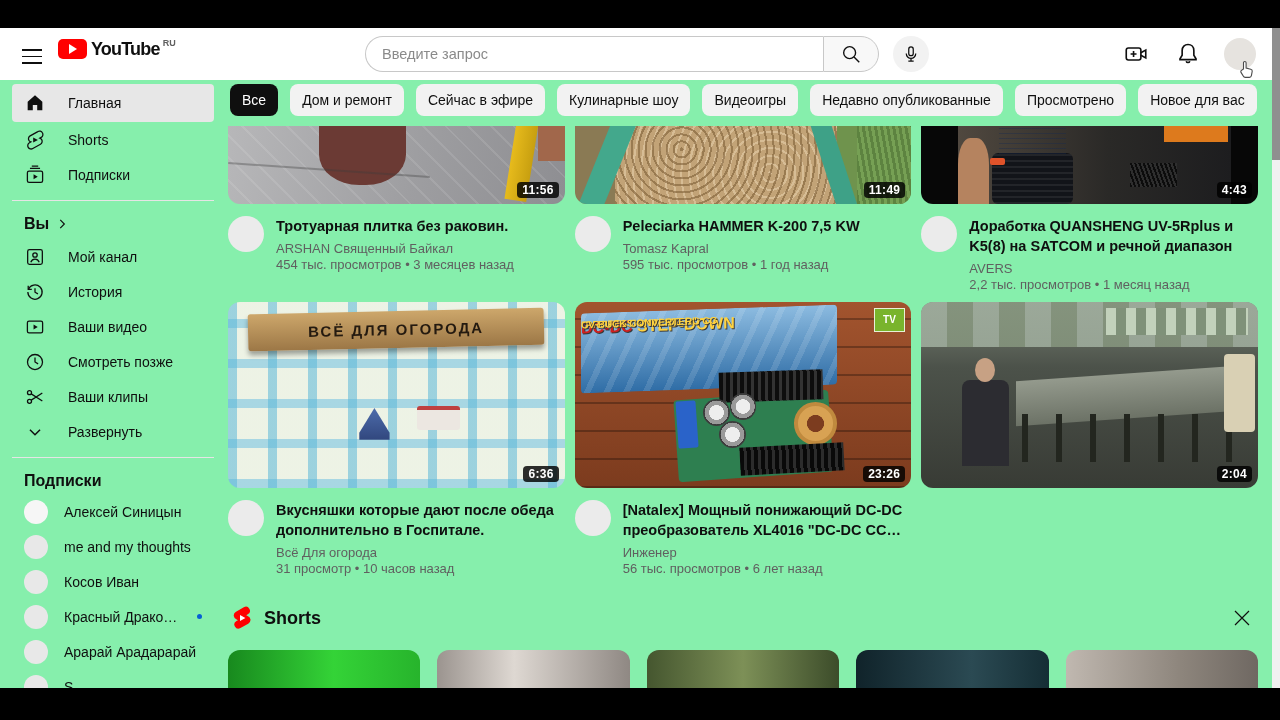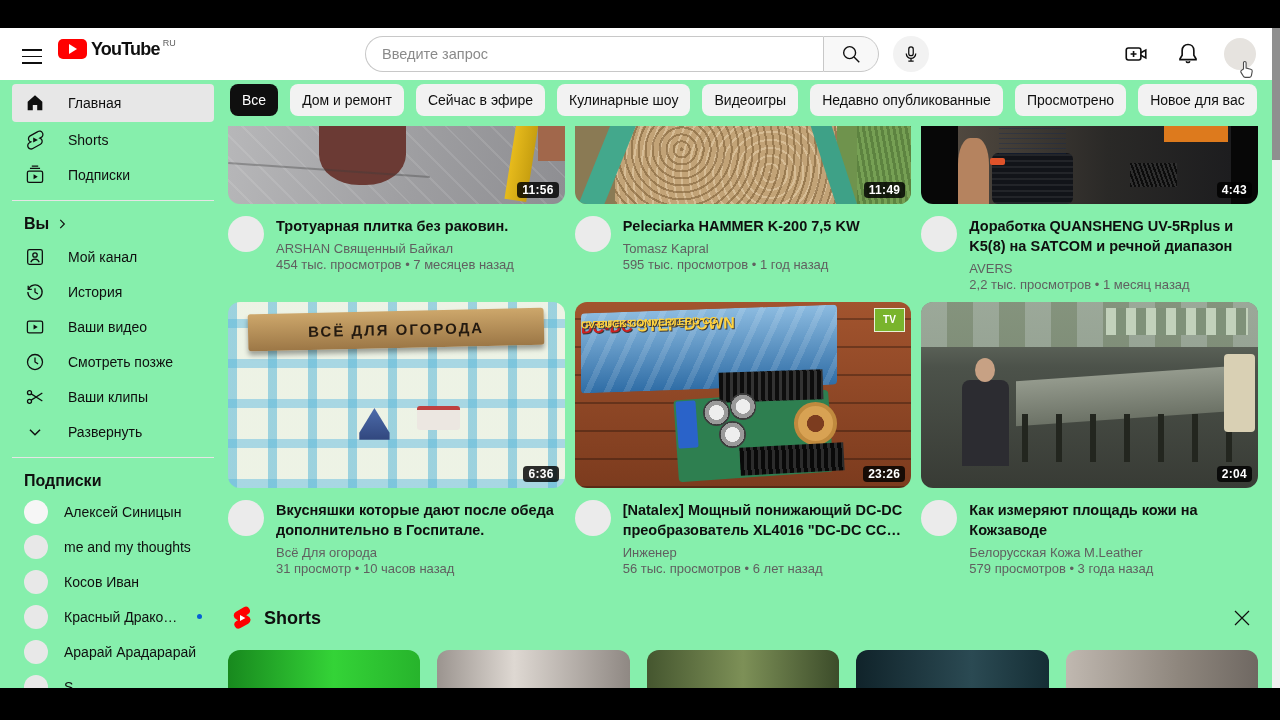--- a/index.html
+++ b/index.html
@@ -8,21 +8,21 @@
   .page{position:absolute;top:28px;left:0;width:1280px;height:660px;background:#86efac;overflow:hidden;}
 
   
   .header{position:absolute;top:0;left:0;right:0;height:52px;background:#fff;}
   .hamburger{position:absolute;left:18px;top:12px;width:28px;height:28px;border:none;background:none;cursor:pointer;padding:4px;}
   .hamburger span{display:block;height:1.6px;background:#0f0f0f;margin:5px 0;}
   .logo{position:absolute;left:58px;top:10px;display:flex;align-items:flex-start;cursor:pointer;}
   .logo .badge{width:29px;height:20px;background:#ff0000;border-radius:5px;display:flex;align-items:center;justify-content:center;margin-top:1px;}
   .logo .badge i{width:0;height:0;border-left:8px solid #fff;border-top:5px solid transparent;border-bottom:5px solid transparent;}
   .logo .word{font-size:18px;font-weight:700;letter-spacing:-0.8px;color:#0f0f0f;margin-left:4px;line-height:22px;}
-  .logo sup{font-size:9px;color:#606060;font-weight:400;margin-left:3px;letter-spacing:0;}
+  .logo sup{font-size:9px;color:#606060;font-weight:700;margin-left:3px;letter-spacing:0;}
   .search-wrap{position:absolute;left:365px;top:8px;height:36px;display:flex;align-items:center;}
   .search-input{width:458px;height:36px;border:1px solid #c8c8c8;border-right:none;border-radius:18px 0 0 18px;
     padding:0 16px;font-size:14.5px;color:#0f0f0f;outline:none;}
   .search-input::placeholder{color:#8a8a8a;}
   .search-btn{width:56px;height:36px;border:1px solid #c8c8c8;background:#f8f8f8;border-radius:0 18px 18px 0;cursor:pointer;
     display:flex;align-items:center;justify-content:center;}
   .mic-btn{width:36px;height:36px;border-radius:50%;background:#f2f2f2;border:none;margin-left:14px;cursor:pointer;
     display:flex;align-items:center;justify-content:center;}
   .hdr-right{position:absolute;right:24px;top:10px;display:flex;align-items:center;gap:20px;}
   .icon-btn{width:32px;height:32px;border:none;background:none;cursor:pointer;display:flex;align-items:center;justify-content:center;padding:0;}
@@ -347,21 +347,21 @@
               <div class="level-tool"></div>
               <div class="brick"></div>
           </div>
           <span class="duration">11:56</span>
         </div>
         <div class="meta">
           <div class="ch-avatar"></div>
           <div class="txt">
             <h3 class="v-title">Тротуарная плитка без раковин.</h3>
             <div class="v-channel">ARSHAN Священный Байкал</div>
-            <div class="v-stats">454 тыс. просмотров • 7 месяцев назад</div>
+            <div class="v-stats">454 тыс. просмотров • 3 месяцев назад</div>
           </div>
         </div>
       </article>
 
       <article class="card clip">
         <div class="thumb t2">
           <div class="scene">
             <div class="pellets"></div>
               <div class="frame-l"></div>
               <div class="frame-r"></div>
@@ -459,28 +459,20 @@
             <div class="ceiling"></div>
               <div class="window"></div>
               <div class="table"></div>
             <div class="table-frame"></div>
               <div class="roll"></div>
               <div class="man-body"></div>
               <div class="man-head"></div>
           </div>
           <span class="duration">2:04</span>
         </div>
-        <div class="meta">
-          <div class="ch-avatar"></div>
-          <div class="txt">
-            <h3 class="v-title">Как измеряют площадь кожи на Кожзаводе</h3>
-            <div class="v-channel">Белорусская Кожа M.Leather</div>
-            <div class="v-stats">579 просмотров • 3 года назад</div>
-          </div>
-        </div>
       </article>
     </div>
 
     <div class="shorts-head">
       <svg width="24" height="24" viewBox="0 0 24 24">
         <path d="M17.6 9.9l-1.3-.7 1.5-.85a4.07 4.07 0 0 0 1.55-5.53A4.1 4.1 0 0 0 13.8 1.3L6 5.66a4.35 4.35 0 0 0-2.2 4.38 4.2 4.2 0 0 0 2.85 3.43l1.3.7-1.5.85a4.07 4.07 0 0 0-1.55 5.53 4.1 4.1 0 0 0 5.55 1.52l7.8-4.36a4.35 4.35 0 0 0 2.2-4.38 4.2 4.2 0 0 0-2.85-3.43z" fill="#ff0000"></path>
         <path d="M10 15.1V8.9l5.4 3.1z" fill="#fff"></path>
       </svg>
       <span class="shorts-title">Shorts</span>
       <button class="shorts-close">

